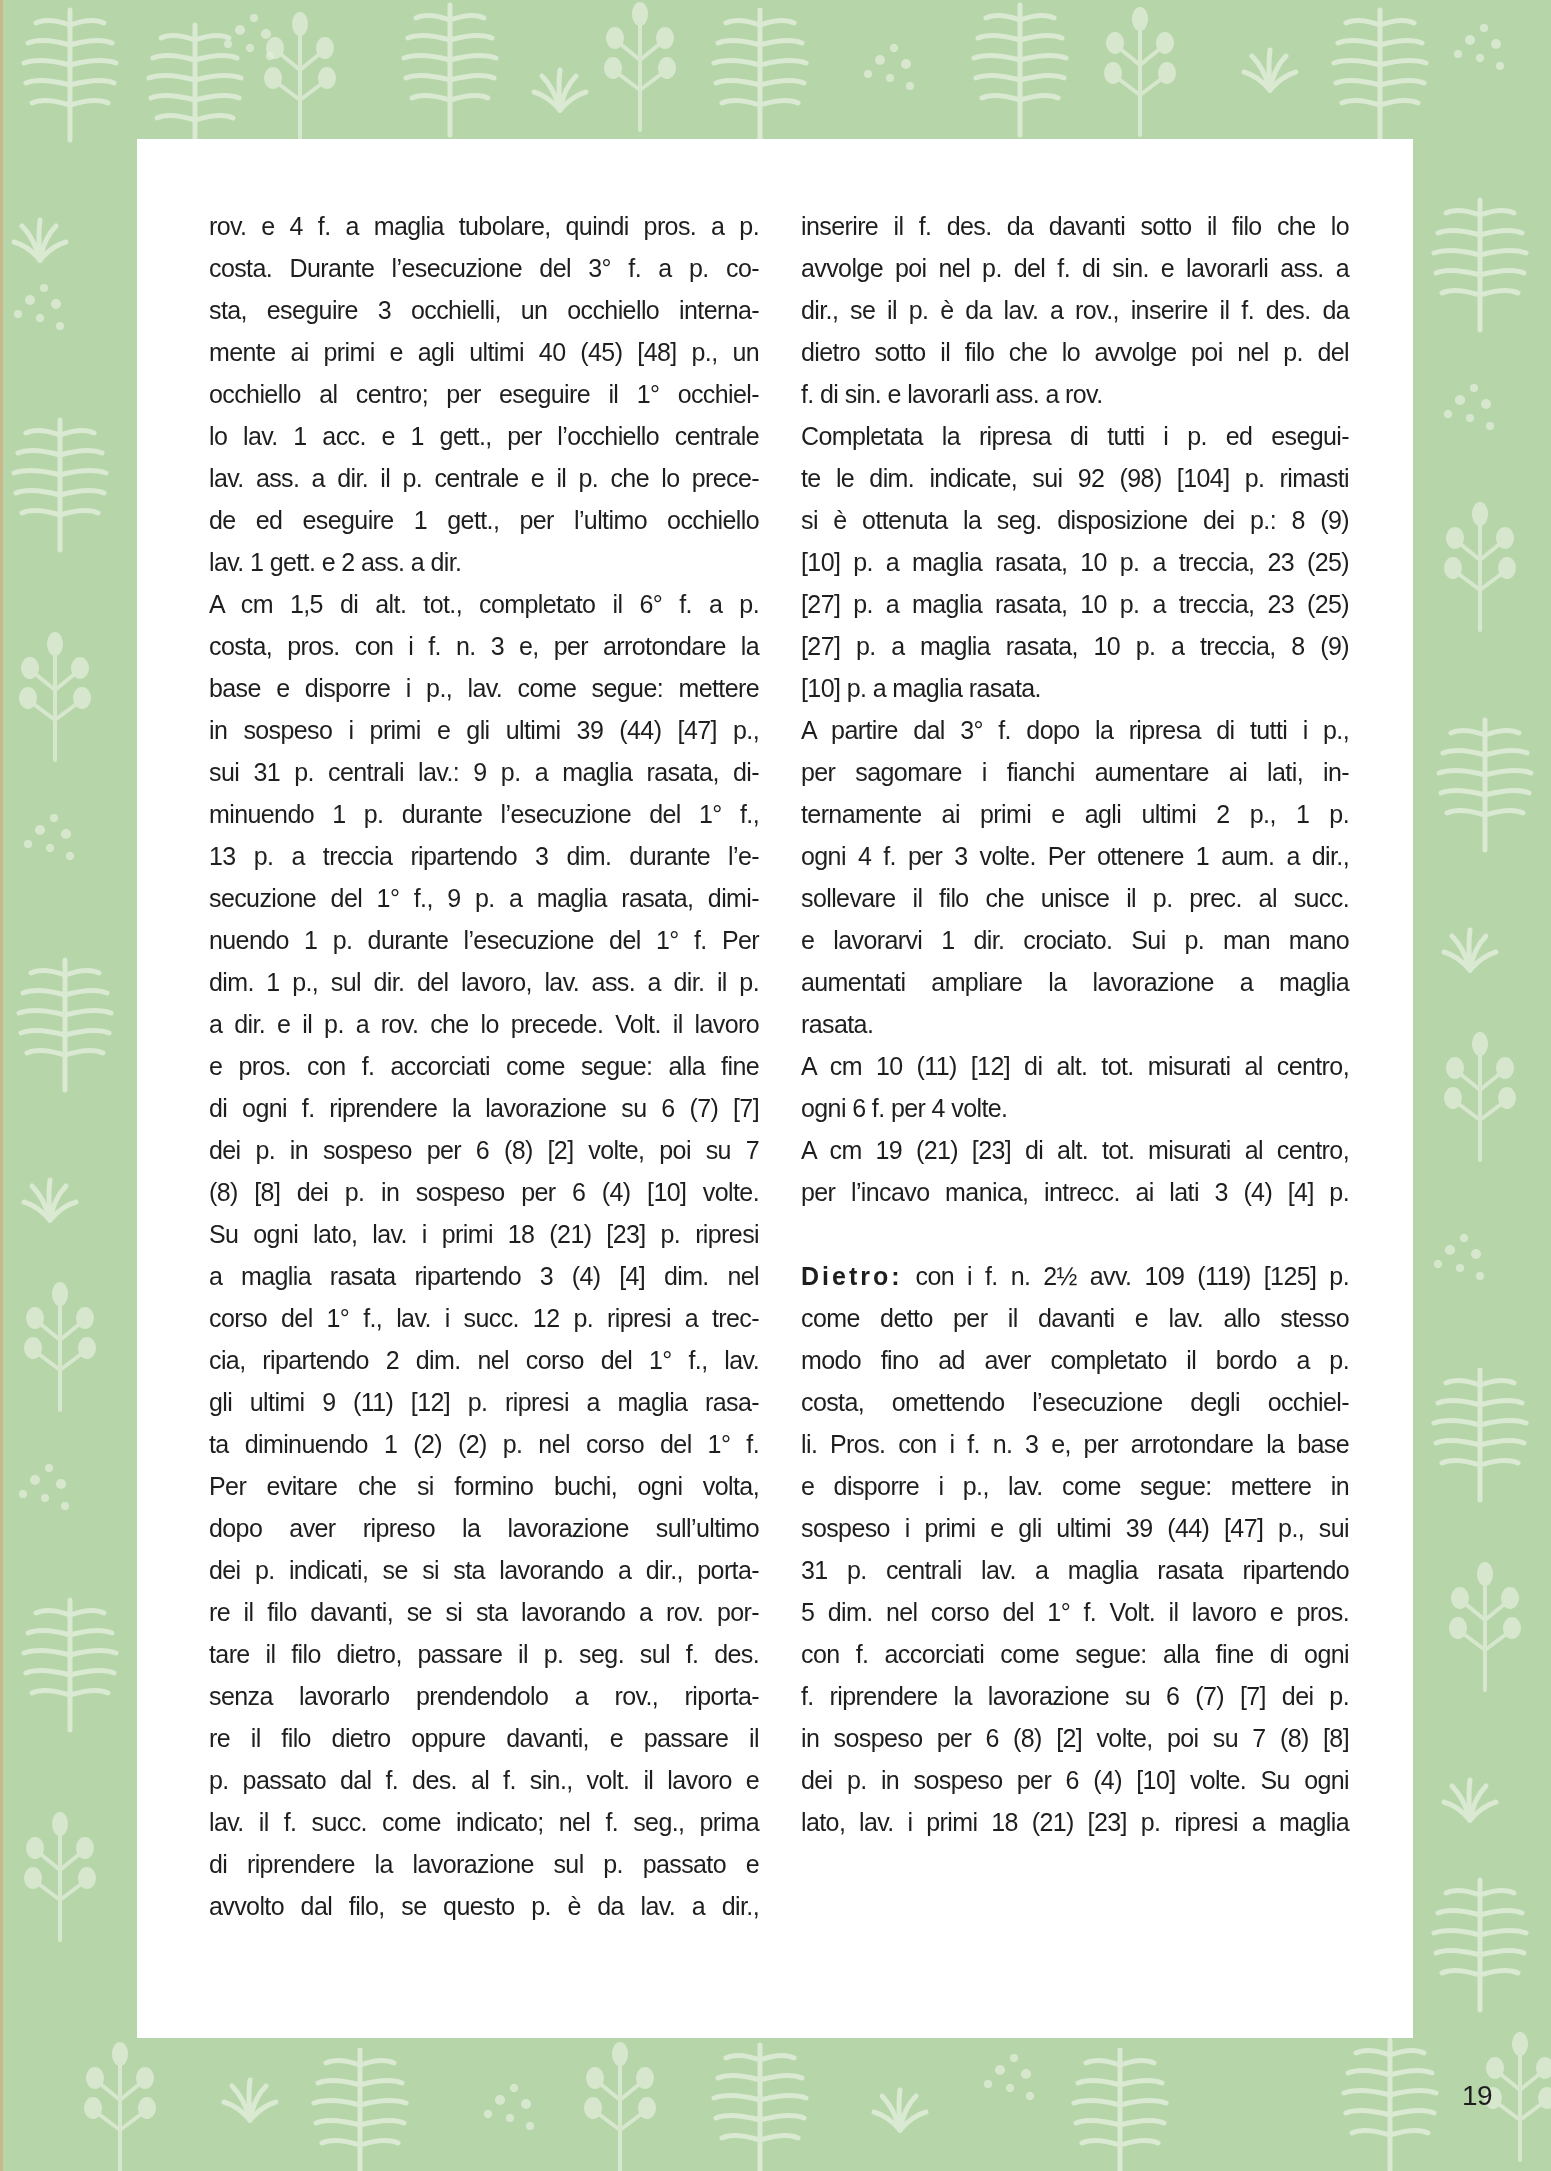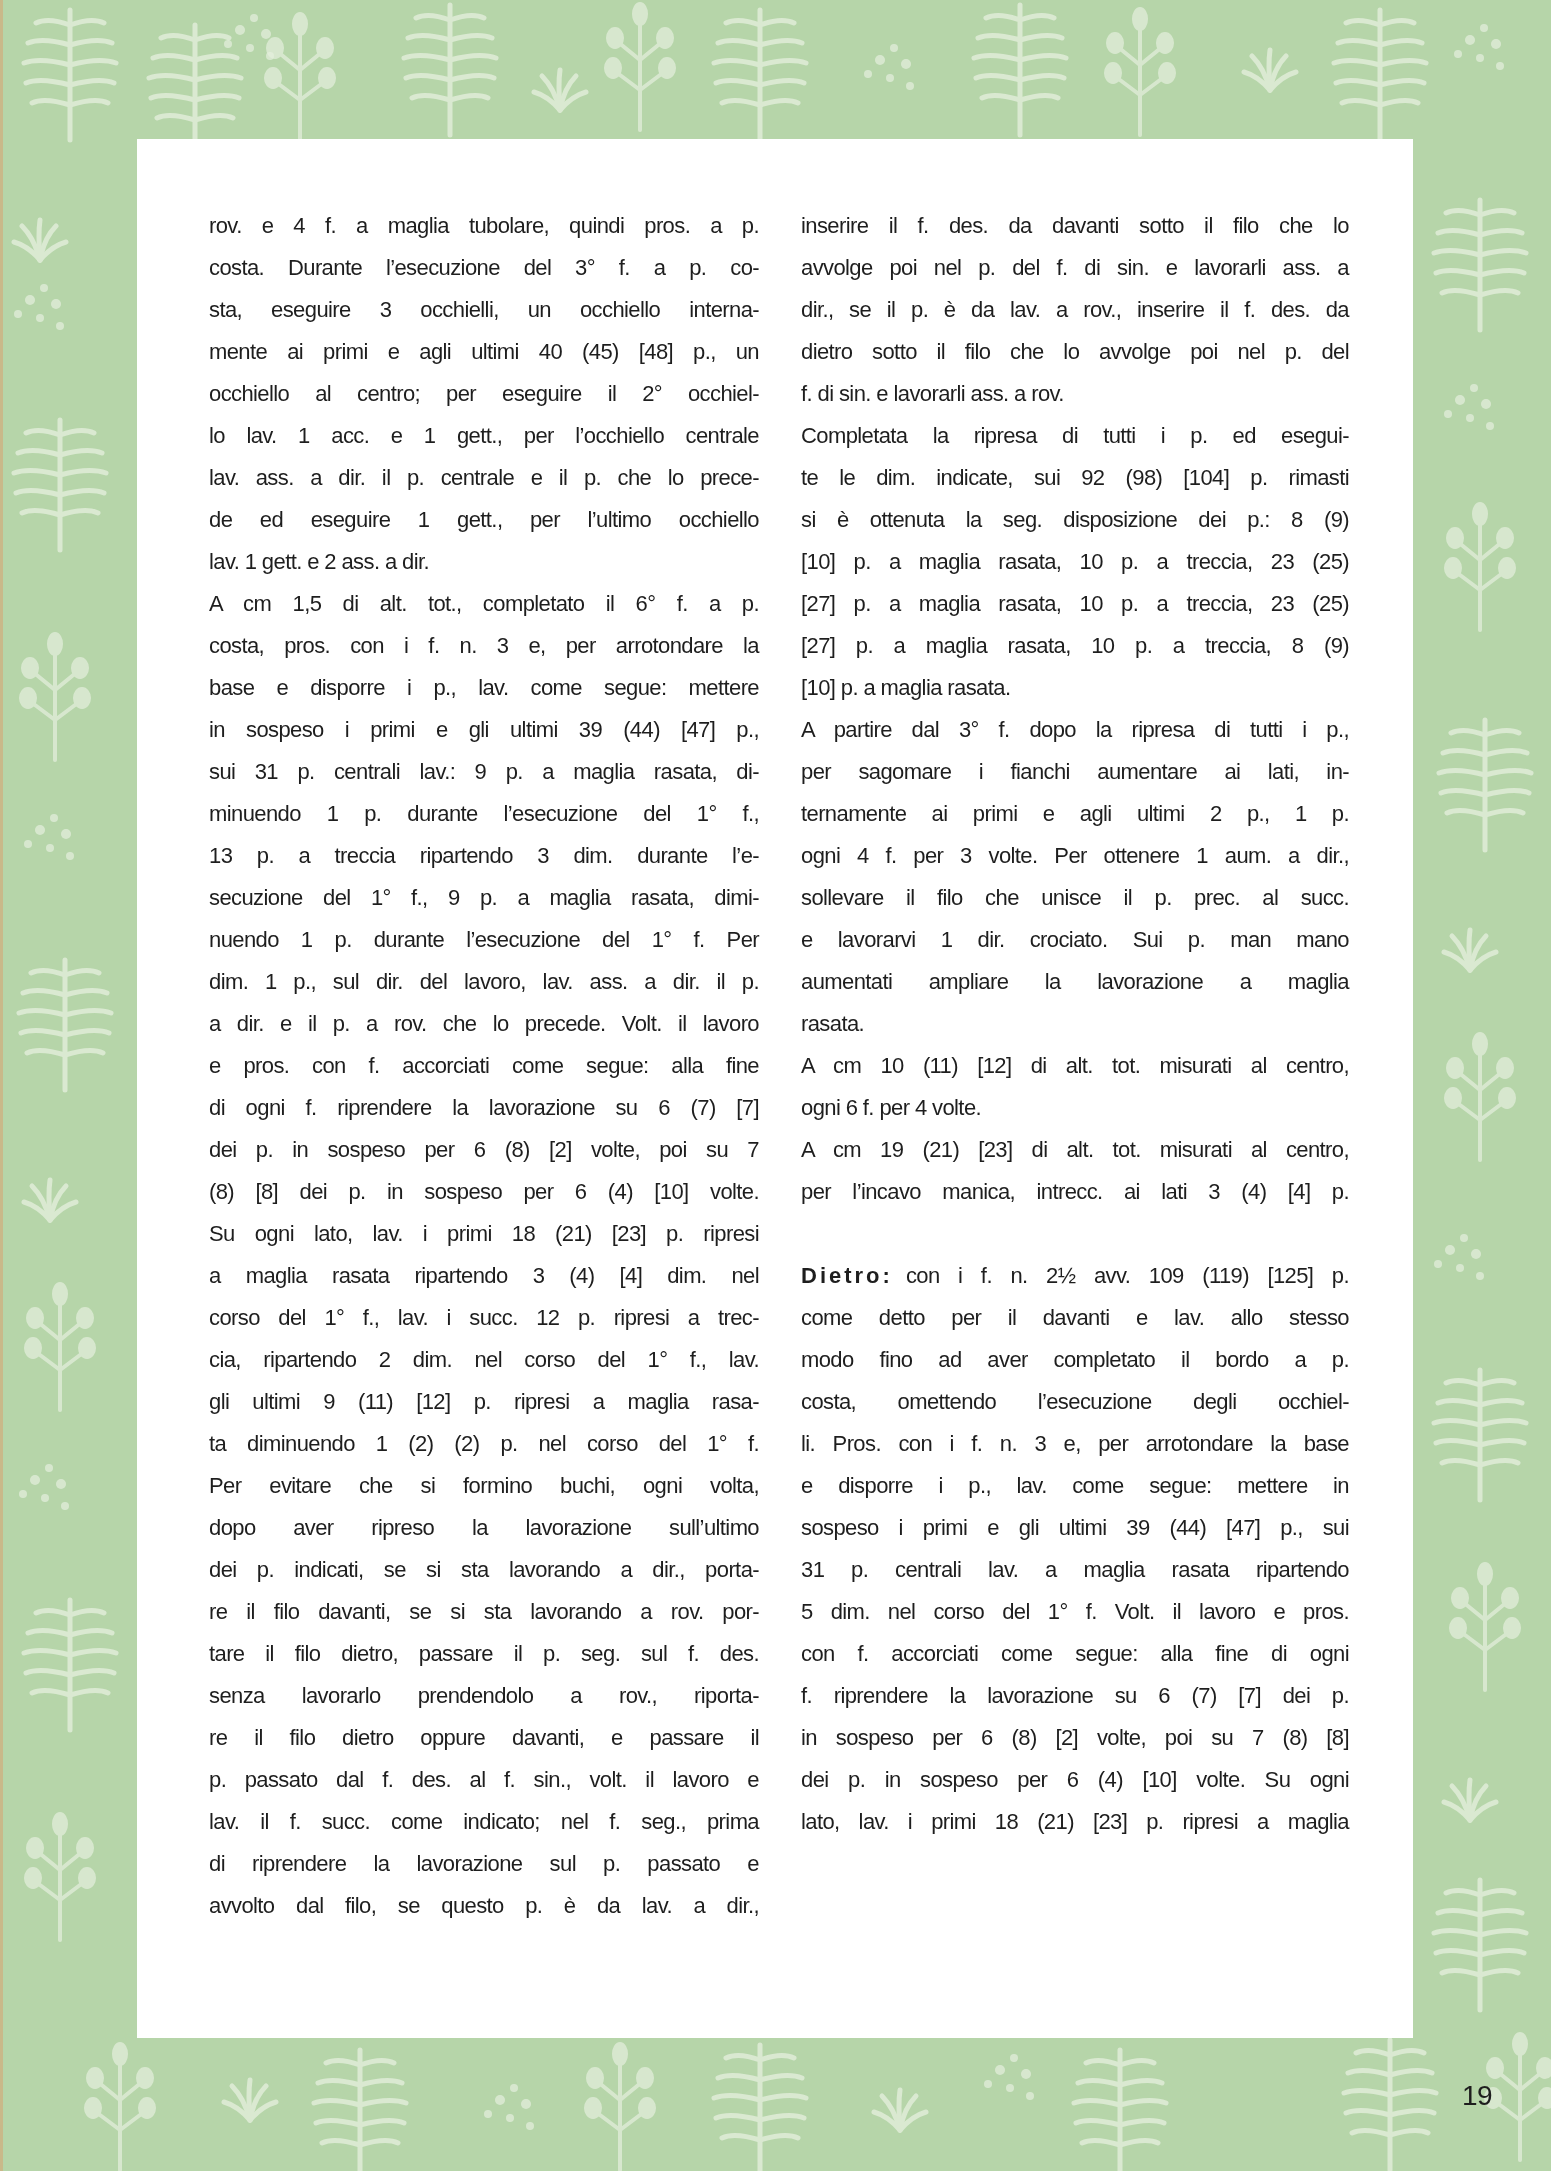--- a/index.html
+++ b/index.html
@@ -31,21 +31,21 @@
     top: 139px;
     width: 1276px;
     height: 1899px;
     background: #ffffff;
   }
   .column {
     position: absolute;
     top: 66px;
     width: 550px;
     color: #1e1e1e;
-    font-size: 22px;
+    font-size: 25px;
     letter-spacing: -0.6px;
   }
   .col-left { left: 72px; }
   .col-right { left: 664px; width: 548px; }
   .line {
     display: block;
     height: 42px;
     line-height: 42px;
     white-space: nowrap;
     text-align: justify;
@@ -170,21 +170,21 @@
 </svg>
 
 <div class="panel">
 
   <div class="column col-left">
     <div>
       <span class="line">rov. e 4 f. a maglia tubolare, quindi pros. a p.</span>
       <span class="line">costa. Durante l’esecuzione del 3° f. a p. co-</span>
       <span class="line">sta, eseguire 3 occhielli, un occhiello interna-</span>
       <span class="line">mente ai primi e agli ultimi 40 (45) [48] p., un</span>
-      <span class="line">occhiello al centro; per eseguire il 2° occhiel-</span>
+      <span class="line">occhiello al centro; per eseguire il 1° occhiel-</span>
       <span class="line">lo lav. 1 acc. e 1 gett., per l’occhiello centrale</span>
       <span class="line">lav. ass. a dir. il p. centrale e il p. che lo prece-</span>
       <span class="line">de ed eseguire 1 gett., per l’ultimo occhiello</span>
       <span class="line last">lav. 1 gett. e 2 ass. a dir.</span>
     </div>
     <div>
       <span class="line">A cm 1,5 di alt. tot., completato il 6° f. a p.</span>
       <span class="line">costa, pros. con i f. n. 3 e, per arrotondare la</span>
       <span class="line">base e disporre i p., lav. come segue: mettere</span>
       <span class="line">in sospeso i primi e gli ultimi 39 (44) [47] p.,</span>

